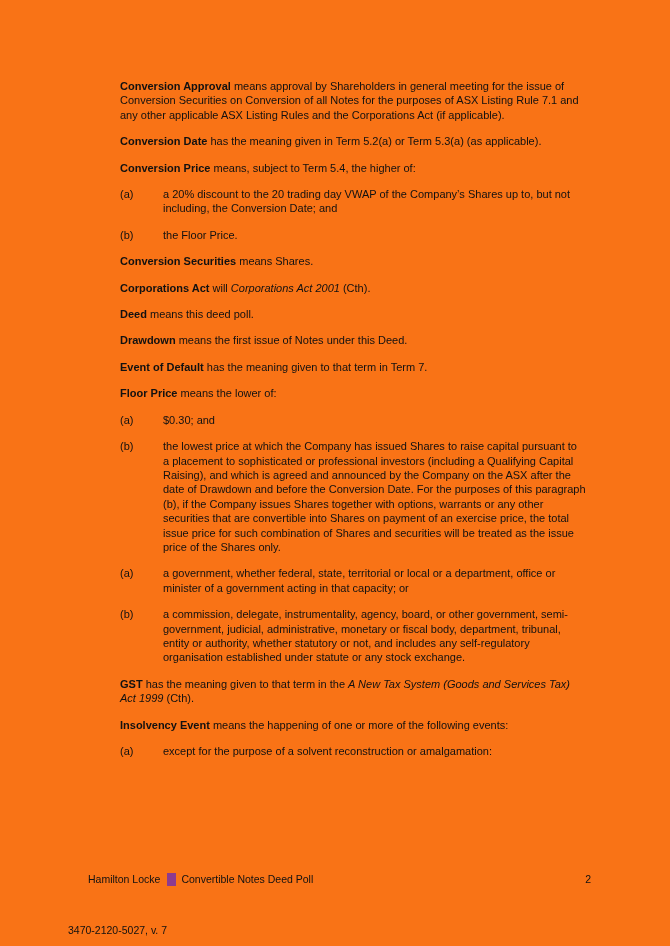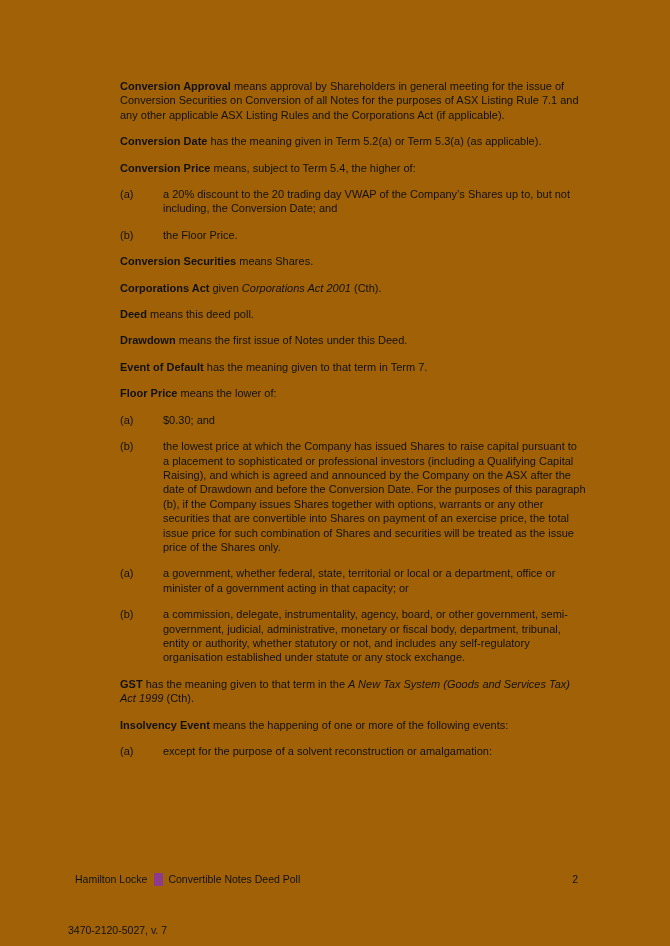--- a/index.html
+++ b/index.html
@@ -4,21 +4,21 @@
 <style>
   html, body {
     margin: 0;
     padding: 0;
     background: #ffffff;
   }
   .page {
     position: relative;
     width: 670px;
     height: 946px;
-    background: #a16207;
+    background: #f97316;
     font-family: "Liberation Sans", "DejaVu Sans", sans-serif;
     color: #111111;
     overflow: hidden;
   }
   .doc-body {
     position: absolute;
     left: 120px;
     top: 79px;
     width: 466px;
     font-size: 11px;
@@ -35,21 +35,21 @@
   }
   .item-label {
     position: absolute;
     left: 0;
     top: 0;
   }
   .bold   { font-weight: bold; }
   .italic { font-style: italic; }
   .footer-line1 {
     position: absolute;
-    left: 75px;
+    left: 88px;
     top: 873px;
     width: 503px;
     display: flex;
     align-items: center;
     font-size: 10.5px;
     line-height: 13px;
   }
   .accent-square {
     display: inline-block;
     width: 9px;
@@ -72,21 +72,21 @@
 
 <div class="page">
 
   <main class="doc-body">
       <div class="para"><span class="bold">Conversion Approval</span><span> means approval by Shareholders in general meeting for the issue of Conversion Securities on Conversion of all Notes for the purposes of ASX Listing Rule 7.1 and any other applicable ASX Listing Rules and the Corporations Act (if applicable).</span></div>
       <div class="para"><span class="bold">Conversion Date</span><span> has the meaning given in Term 5.2(a) or Term 5.3(a) (as applicable).</span></div>
       <div class="para"><span class="bold">Conversion Price</span><span> means, subject to Term 5.4, the higher of:</span></div>
       <div class="item"><span class="item-label">(a)</span><span><span>a 20% discount to the 20 trading day VWAP of the Company’s Shares up to, but not including, the Conversion Date; and</span></span></div>
       <div class="item"><span class="item-label">(b)</span><span><span>the Floor Price.</span></span></div>
       <div class="para"><span class="bold">Conversion Securities</span><span> means Shares.</span></div>
-      <div class="para"><span class="bold">Corporations Act</span><span> given </span><span class="italic">Corporations Act 2001</span><span> (Cth).</span></div>
+      <div class="para"><span class="bold">Corporations Act</span><span> will </span><span class="italic">Corporations Act 2001</span><span> (Cth).</span></div>
       <div class="para"><span class="bold">Deed</span><span> means this deed poll.</span></div>
       <div class="para"><span class="bold">Drawdown</span><span> means the first issue of Notes under this Deed.</span></div>
       <div class="para"><span class="bold">Event of Default</span><span> has the meaning given to that term in Term 7.</span></div>
       <div class="para"><span class="bold">Floor Price</span><span> means the lower of:</span></div>
       <div class="item"><span class="item-label">(a)</span><span><span>$0.30; and</span></span></div>
       <div class="item"><span class="item-label">(b)</span><span><span>the lowest price at which the Company has issued Shares to raise capital pursuant to a placement to sophisticated or professional investors (including a Qualifying Capital Raising), and which is agreed and announced by the Company on the ASX after the date of Drawdown and before the Conversion Date. For the purposes of this paragraph (b), if the Company issues Shares together with options, warrants or any other securities that are convertible into Shares on payment of an exercise price, the total issue price for such combination of Shares and securities will be treated as the issue price of the Shares only.</span></span></div>
       <div class="item"><span class="item-label">(a)</span><span><span>a government, whether federal, state, territorial or local or a department, office or minister of a government acting in that capacity; or</span></span></div>
       <div class="item"><span class="item-label">(b)</span><span><span>a commission, delegate, instrumentality, agency, board, or other government, semi-government, judicial, administrative, monetary or fiscal body, department, tribunal, entity or authority, whether statutory or not, and includes any self-regulatory organisation established under statute or any stock exchange.</span></span></div>
       <div class="para"><span class="bold">GST</span><span> has the meaning given to that term in the </span><span class="italic">A New Tax System (Goods and Services Tax) Act 1999</span><span> (Cth).</span></div>
       <div class="para"><span class="bold">Insolvency Event</span><span> means the happening of one or more of the following events:</span></div>

